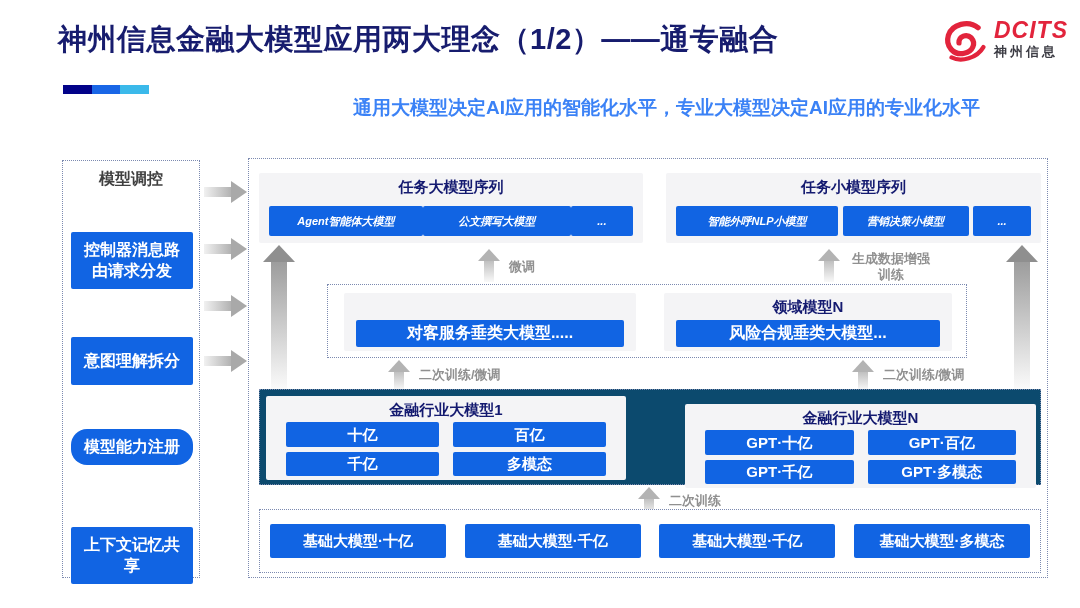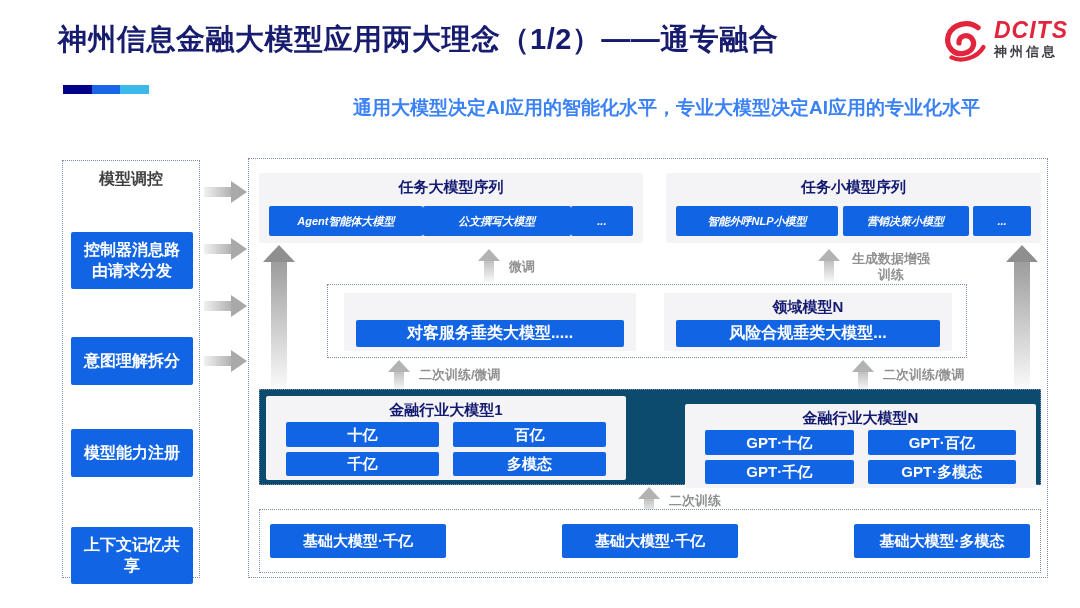--- a/index.html
+++ b/index.html
@@ -44,21 +44,21 @@
   .arrow-right { position:absolute; width:43px; height:22px; }
   .arrow-right .shaft { position:absolute; left:0; top:6px; width:27px; height:10px; background:linear-gradient(to right,#f1f1f1,#b2b2b2); }
   .arrow-right .head { position:absolute; left:27px; top:0; width:0; height:0;
      border-top:11px solid transparent; border-bottom:11px solid transparent; border-left:16px solid #a9a9a9; }
   
   .sidebar { position:absolute; left:62px; top:160px; width:138px; height:418px; background:#fff; }
   .sidebar-title { position:absolute; top:8px; left:0; right:0; text-align:center; font-size:16px; font-weight:bold; color:#404040; }
   .sb-btn { position:absolute; left:8px; width:122px; font-size:16px; padding:2px 10px;margin-top:26px; }
   .sb1 { top:45px;  height:57px; }
   .sb2 { top:150px; height:48px; }
-  .sb3 { top:242px; height:48px; }
+  .sb3 { top:242px; height:36px;border-radius:16px; }
   .sb4 { top:340px; height:57px; }
   
   .main { position:absolute; left:248px; top:158px; width:800px; height:420px; background:#fff; }
   .task-panel { top:14px; height:70px; }
   .task-left  { left:10px;  width:384px; }
   .task-right { left:417px; width:375px; }
   .task-row { position:absolute; left:10px; right:10px; top:33px; height:30px; display:flex; justify-content:space-between; }
   .task-row .bluebtn { font-size:11px; height:30px;font-style:italic; }
   
   .domain-wrap { position:absolute; left:78px; top:125px; width:640px; height:74px; background:#fff; }
@@ -218,19 +218,20 @@
       </div>
     </div>
 
     <div class="arrow-up small" style="left:389px; top:328px; width:22px; height:28px;">
         <span class="shaft"></span>
         <span class="head"></span>
       </div>
     <div class="lbl" style="left:420px; top:333px;">二次训练</div>
 
     <div class="base-wrap dotted">
+      <div class="bluebtn">基础大模型·十亿</div>
       <div class="bluebtn">基础大模型·千亿</div>
       <div class="bluebtn">基础大模型·千亿</div>
       <div class="bluebtn">基础大模型·多模态</div>
     </div>
 
   </div>
 </div>
 
 </body></html>

